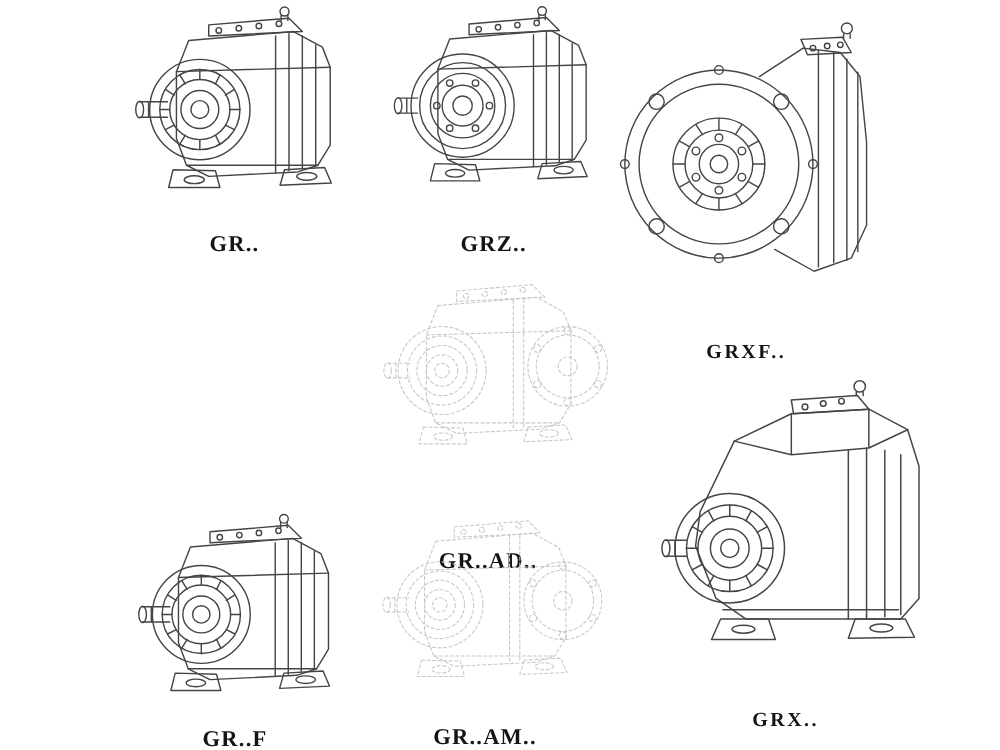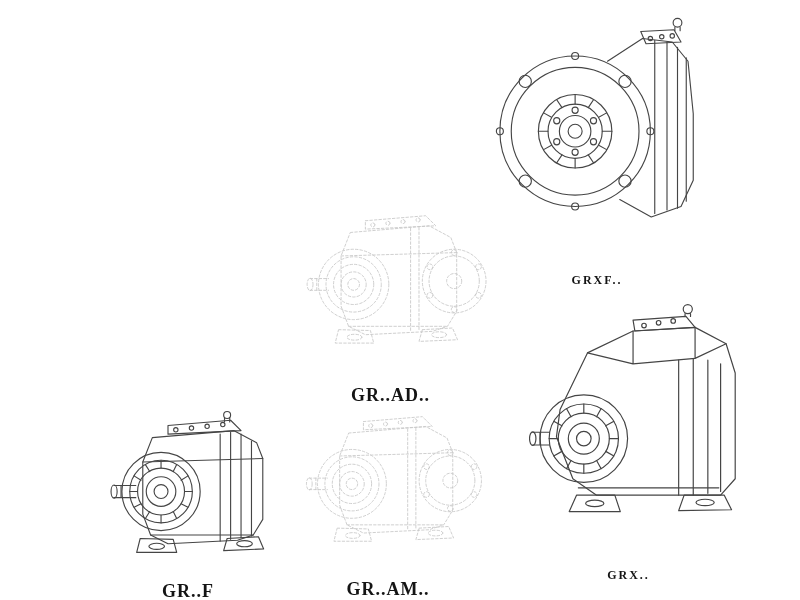--- a/index.html
+++ b/index.html
@@ -21,38 +21,38 @@
   }
   figure.cell svg.draw { display: block; }
   .label {
     font-weight: 700;
     font-size: 18px;
     letter-spacing: 1px;
     color: #141414;
     text-align: center;
     white-space: nowrap;
   }
-  .big .label { font-size: 12px; letter-spacing: 2px; }
+  .big .label { font-size: 16px; letter-spacing: 2px; }
   use {
     fill: none;
     stroke-width: 1.3;
     stroke-linejoin: round;
     stroke-linecap: round;
   }
   use.ghost { stroke-dasharray: 3 2.4; stroke-width: 1.05; }
 
   #cell-gr    { left: 85px;  top: 2px;   width: 205px; }
   #cell-gr .label    { margin-top: 18px; }
   #cell-grz   { left: 296px; top: 2px;   width: 198px; }
   #cell-grz .label   { margin-top: 24px; }
   #cell-grxf  { left: 492px; top: 0px;   width: 210px; }
   #cell-grxf .label  { margin-top: 28px; }
   #cell-grf   { left: 85px;  top: 212px; width: 205px; }
   #cell-grf .label   { margin-top: 16px; }
-  #cell-grad  { left: 288px; top: 204px; width: 205px; }
+  #cell-grad  { left: 288px; top: 216px; width: 205px; gap: 41px; }
   #cell-grad .label  { margin-top: 26px; }
   #cell-grfoot{ left: 88px;  top: 408px; width: 200px; }
   #cell-grfoot .label{ margin-top: 12px; }
   #cell-gram  { left: 288px; top: 405px; width: 200px; }
   #cell-gram .label  { margin-top: 22px; }
   #cell-grx   { left: 496px; top: 300px; width: 265px; }
   #cell-grx .label   { margin-top: 40px; }
 </style>
 </head>
 <body>
@@ -233,21 +233,33 @@
         <path d="M200 66 L200 214 M216 64 L216 214 M232 66 L232 212 M246 70 L246 210"></path>
         <path d="M88 214 L130 214 L136 232 L80 232 Z"></path>
         <ellipse cx="108" cy="223" rx="10" ry="3.5"></ellipse>
         <path d="M206 214 L250 214 L258 230 L200 231 Z"></path>
         <ellipse cx="229" cy="222" rx="10" ry="3.5"></ellipse>
       </symbol>
 
     </defs>
   </svg>
 
-
+  <figure class="cell" id="cell-gr">
+    <svg class="draw" width="205" height="165" viewBox="0 0 230 185" role="img">
+      <use href="#sym-reducer" stroke="#454545"></use>
+    </svg>
+    <figcaption class="label">GR..</figcaption>
+  </figure>
+
+  <figure class="cell" id="cell-grz">
+    <svg class="draw" width="198" height="159" viewBox="0 0 230 185" role="img">
+      <use href="#sym-reducer-z" stroke="#454545"></use>
+    </svg>
+    <figcaption class="label">GRZ..</figcaption>
+  </figure>
 
   <figure class="cell big" id="cell-grxf">
     <svg class="draw" width="210" height="245" viewBox="0 0 240 280" role="img">
       <use href="#sym-grxf" stroke="#454545"></use>
     </svg>
     <figcaption class="label">GRXF..</figcaption>
   </figure>
 
 
   <figure class="cell" id="cell-grad">

